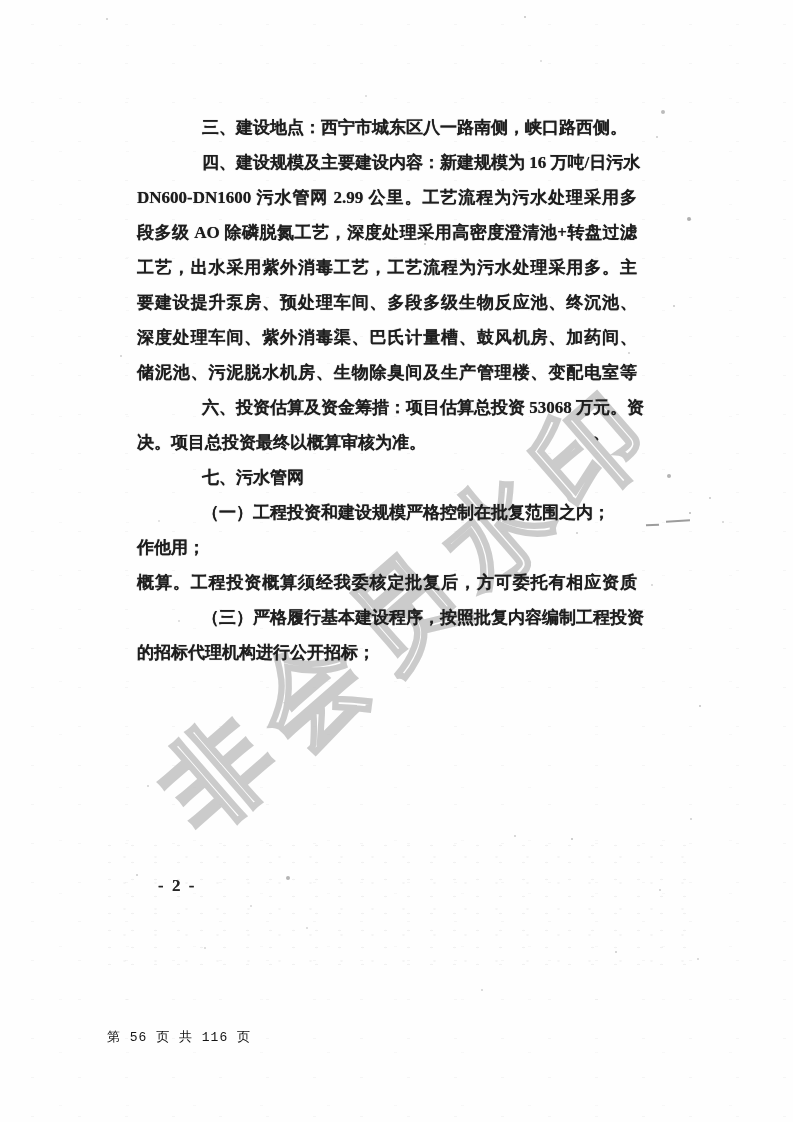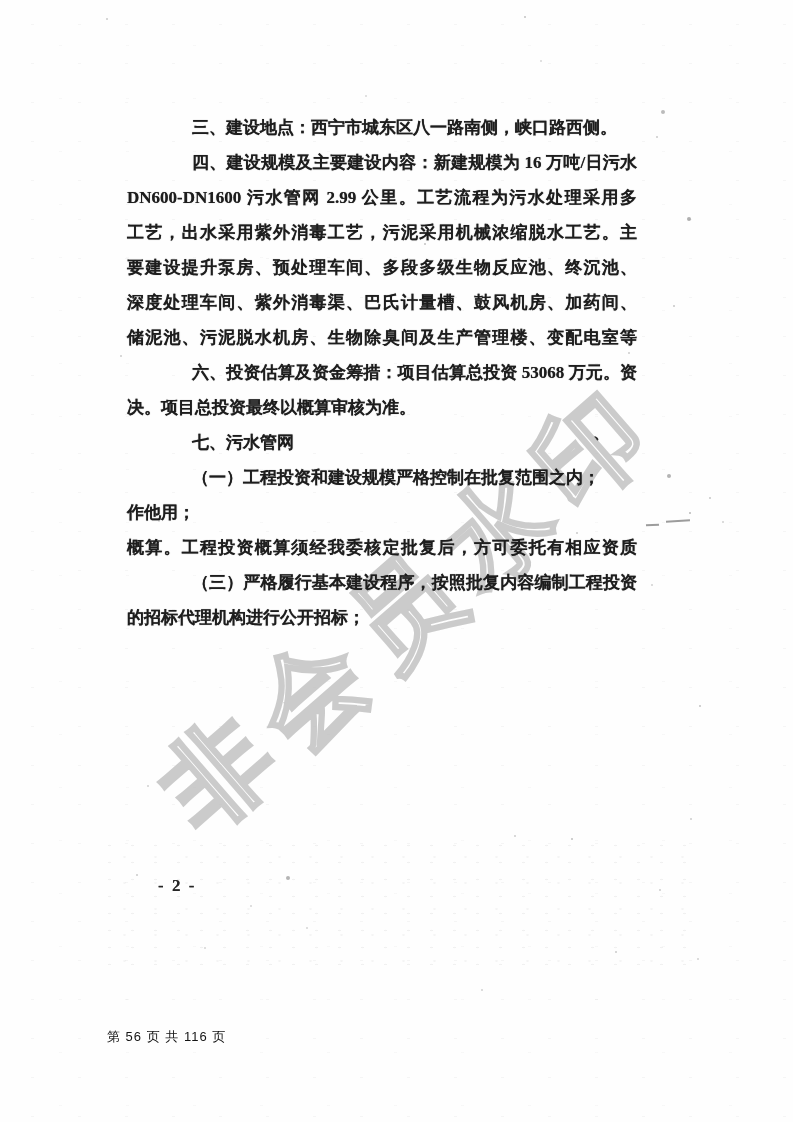--- a/index.html
+++ b/index.html
@@ -48,20 +48,21 @@
   }
   
   .text-block {
     position:absolute; left:127px; top:110px; width:510px;
     font-size:17px; color:#1d1d1d; font-weight:600;
   }
   .line {
     height:35px; line-height:35px;
     white-space:nowrap;
     text-shadow:0 0 0.7px rgba(35,35,35,0.8);
+    margin-left:10px;
   }
   .line.indent { padding-left:65px; }
   .line.justify {
     text-align:justify;
     text-align-last:justify;
     text-justify:inter-character;
   }
   .scan-page-number {
     position:absolute; left:158px; top:876px;
     font-size:17px; font-weight:600; color:#262626;
@@ -113,38 +114,39 @@
       306px 927px 0 0px rgba(80,80,80,.24),
       204px 947px 0 0px rgba(80,80,80,.24),
       659px 889px 0 0px rgba(80,80,80,.28),
       615px 951px 0 0px rgba(80,80,80,.30),
       697px 958px 0 0px rgba(80,80,80,.26),
       481px 989px 0 0px rgba(80,80,80,.26);
   }
   
   .footer-page-info {
     position:absolute; left:107px; top:1028px;
-    font-family:Liberation Sans, sans-serif;
+    font-family:Liberation Mono, monospace;
     font-size:13px; color:#141414; letter-spacing:1px;
   }
 </style>
 </head>
 <body>
 
 <div class="scan-layer">
 
   <div class="watermark">非会员水印</div>
 
   <div class="noise-band"></div>
 
   <div class="text-block">
       <div class="line indent">三、建设地点：西宁市城东区八一路南侧，峡口路西侧。</div>
       <div class="line indent justify">四、建设规模及主要建设内容：新建规模为 16 万吨/日污水</div>
       <div class="line justify">DN600-DN1600 污水管网 2.99 公里。工艺流程为污水处理采用多</div>
-      <div class="line justify">工艺，出水采用紫外消毒工艺，污泥采用机械浓缩脱水工艺。主</div>
+      <div class="line justify">段多级 AO 除磷脱氮工艺，深度处理采用高密度澄清池+转盘过滤</div>
+      <div class="line justify">工艺，出水采用紫外消毒工艺，工艺流程为污水处理采用多。主</div>
       <div class="line justify">要建设提升泵房、预处理车间、多段多级生物反应池、终沉池、</div>
       <div class="line justify">深度处理车间、紫外消毒渠、巴氏计量槽、鼓风机房、加药间、</div>
       <div class="line justify">储泥池、污泥脱水机房、生物除臭间及生产管理楼、变配电室等</div>
       <div class="line indent justify">六、投资估算及资金筹措：项目估算总投资 53068 万元。资</div>
       <div class="line">决。项目总投资最终以概算审核为准。</div>
       <div class="line indent">七、污水管网</div>
       <div class="line indent">（一）工程投资和建设规模严格控制在批复范围之内；</div>
       <div class="line">作他用；</div>
       <div class="line justify">概算。工程投资概算须经我委核定批复后，方可委托有相应资质</div>
       <div class="line indent justify">（三）严格履行基本建设程序，按照批复内容编制工程投资</div>

